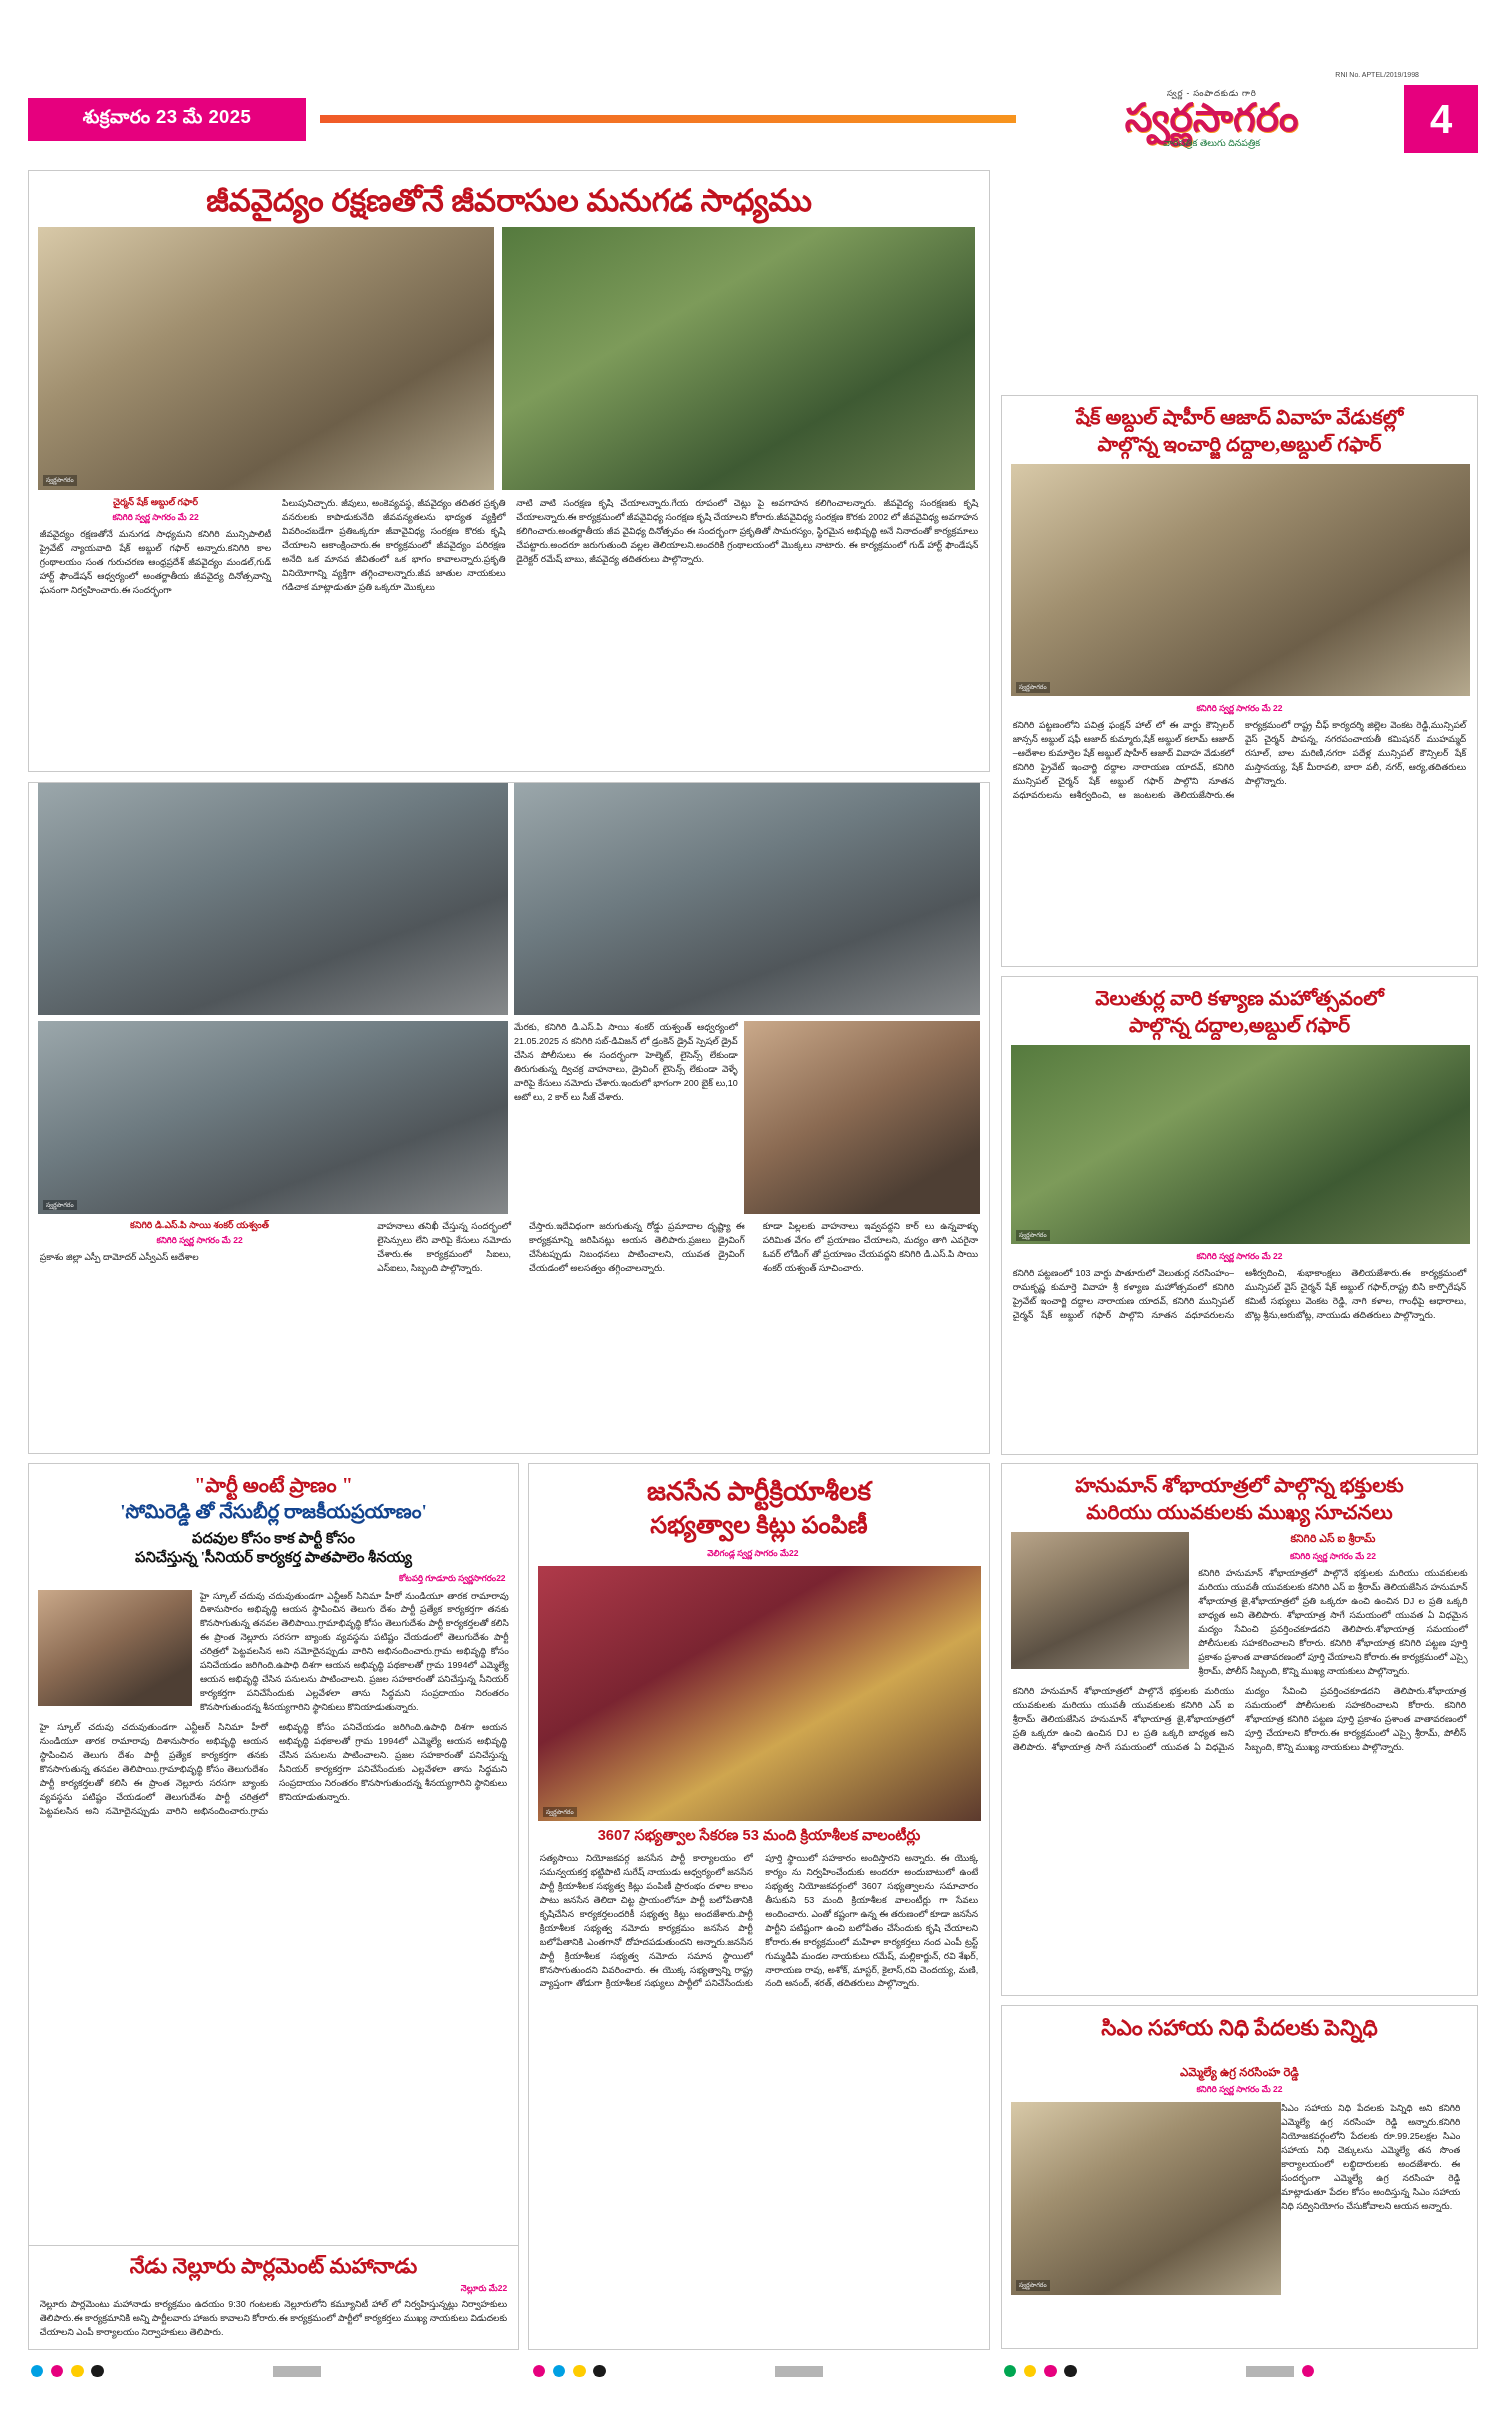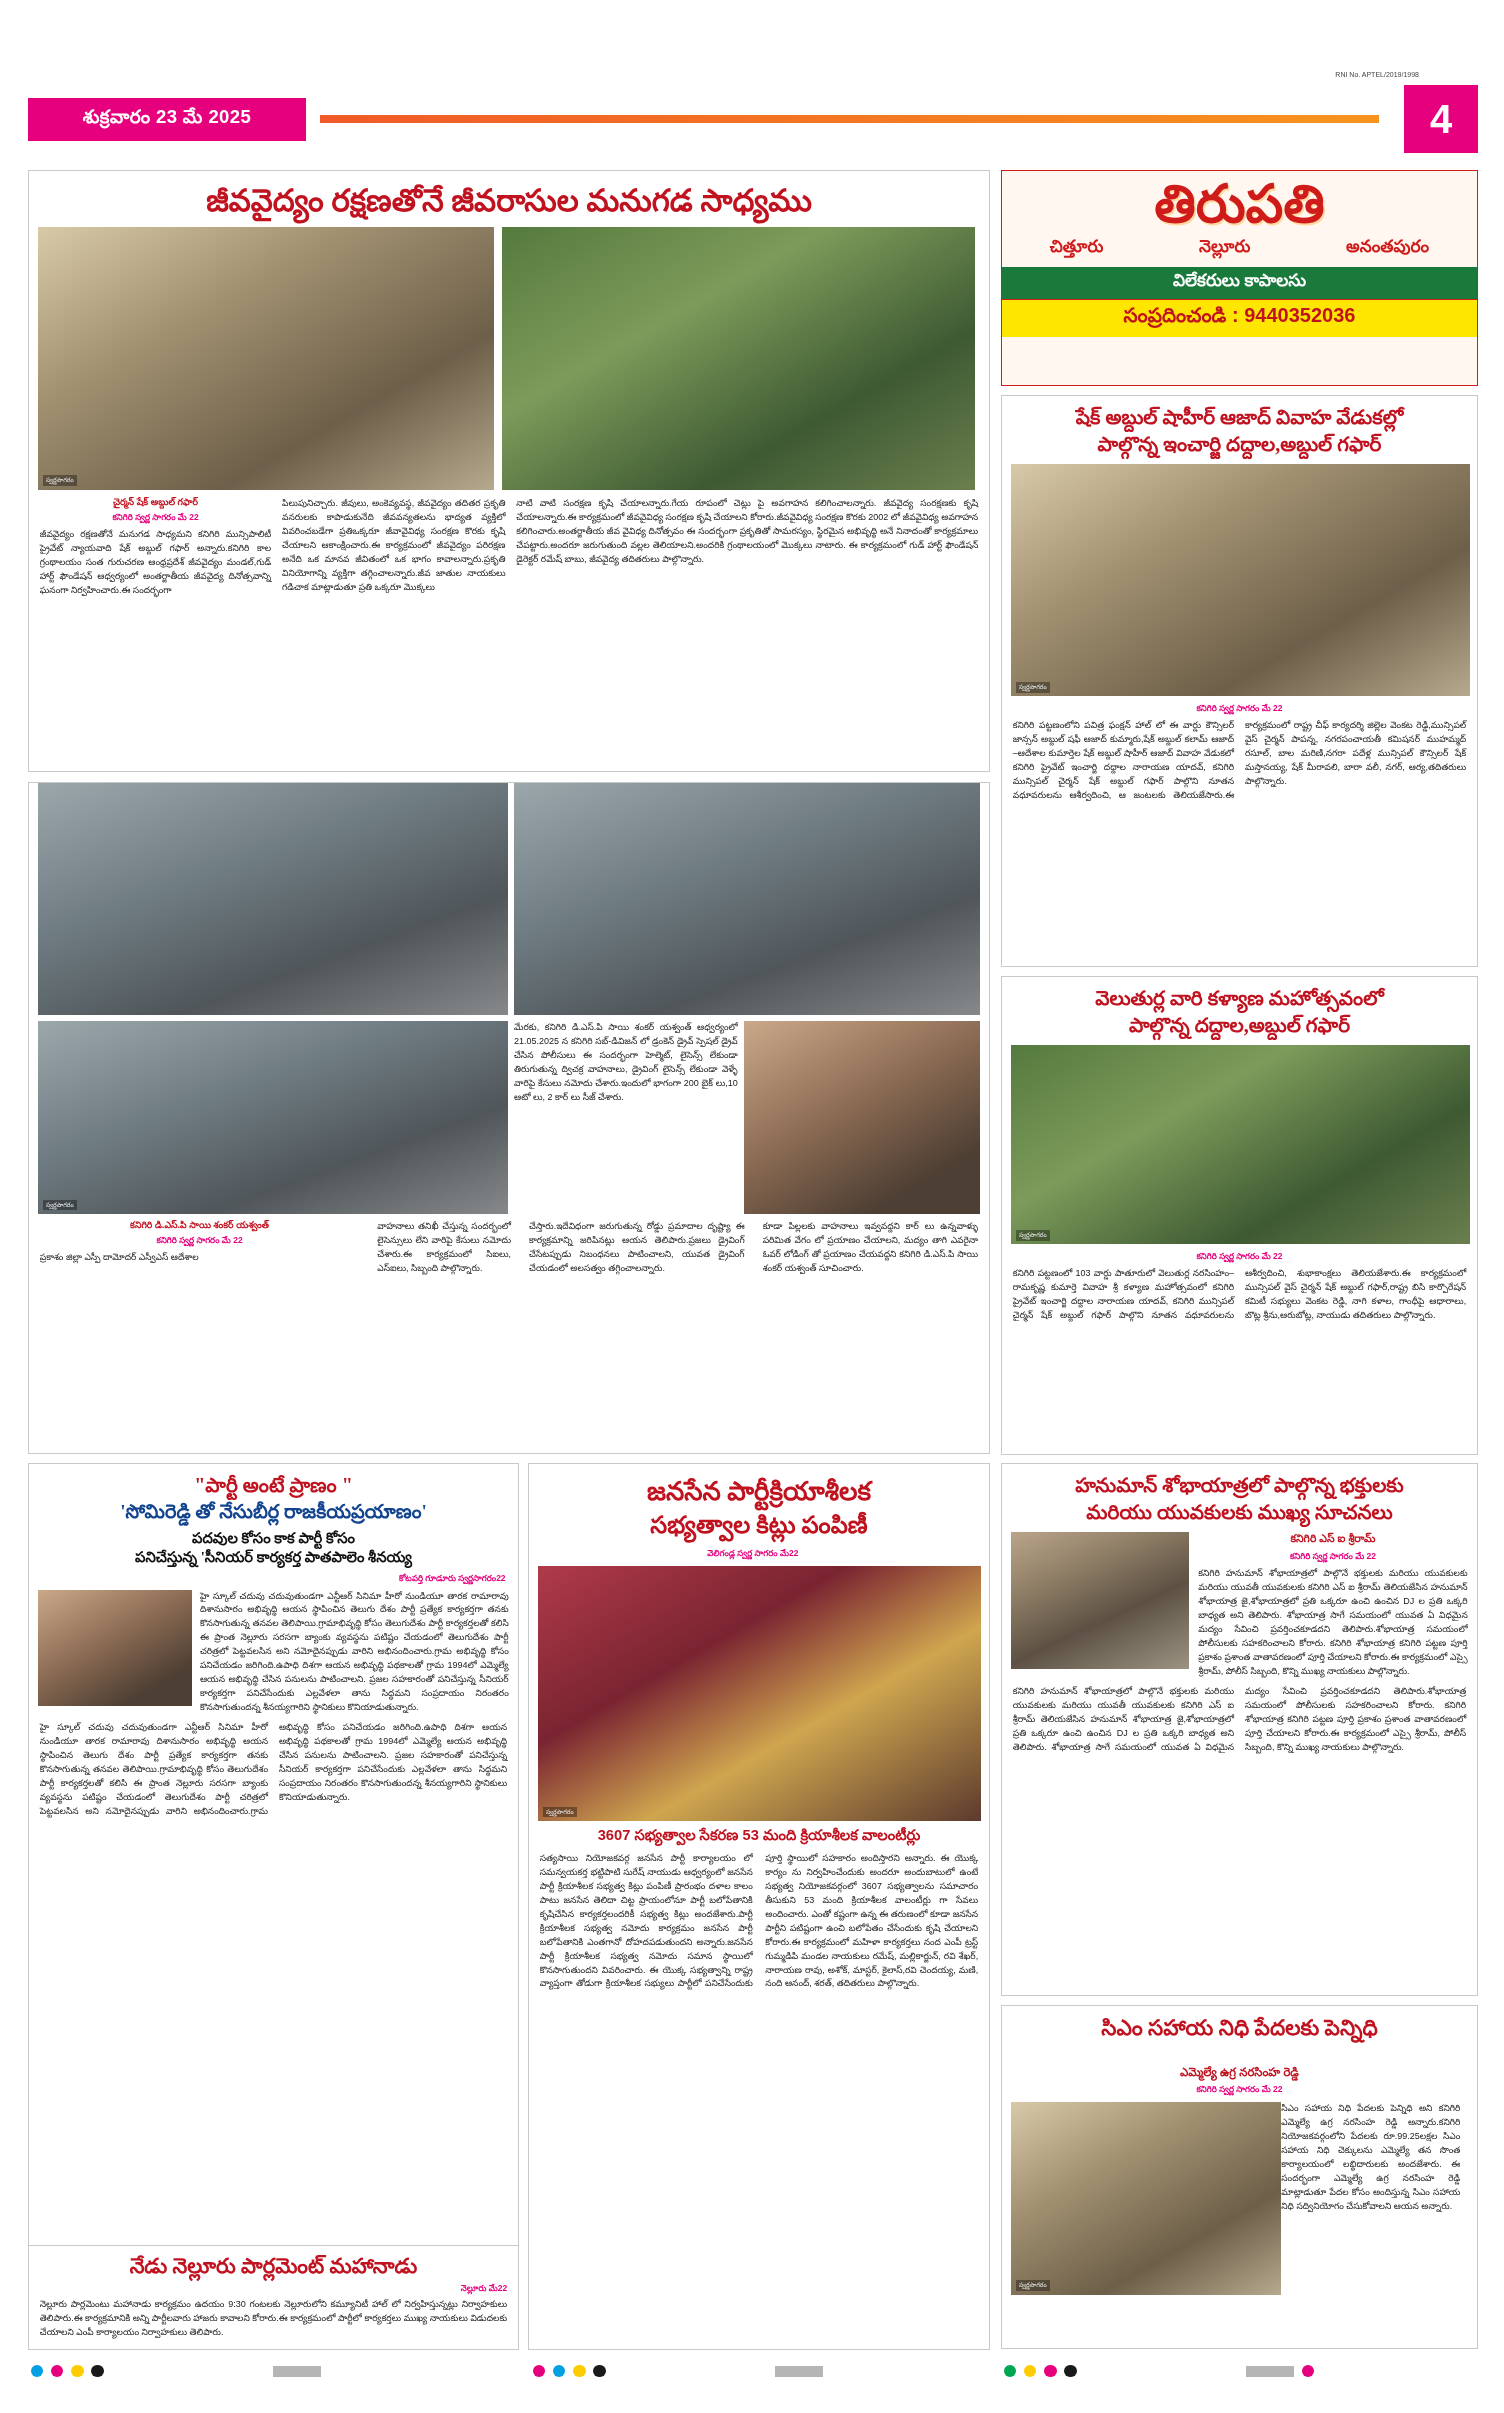--- a/index.html
+++ b/index.html
@@ -118,20 +118,25 @@
   }
 </style>
 </head>
 <body>
 
 <div class="page">
 
   <div class="masthead">
     <div class="date-badge">శుక్రవారం  23 మే 2025</div>
     <div class="mast-rule"></div>
+    <div class="logo-wrap">
+      <div class="logo-top">స్వర్ణ - సంపాదకుడు గారి</div>
+      <div class="logo-main">స్వర్ణసాగరం</div>
+      <div class="logo-sub">వారపత్రిక తెలుగు దినపత్రిక</div>
+    </div>
     <div class="page-num">4</div>
   </div>
   <div class="isn">RNI No. APTEL/2019/1998</div>
 
   <div class="frame" style="left:28px; top:170px; width:962px; height:602px;">
     <div class="hl" style="font-size:31px; margin:10.8px 7.7px 6.2px;">జీవవైద్యం రక్షణతోనే జీవరాసుల మనుగడ సాధ్యము</div>
 
     <div style="display:flex; gap:7.7px; padding:0 9.3px;">
       <div class="photo p-indoor" style="width:456px; height:263px;">
         <div class="watermark">స్వర్ణసాగరం</div>
@@ -201,33 +206,20 @@
     <div class="hl" style="font-size:24px; margin:1.5px 7.7px 7.7px;">సభ్యత్వాల కిట్లు పంపిణీ</div>
     <div class="byline" style="text-align:center; padding-right:12.4px;">వెలిగండ్ల స్వర్ణ సాగరం మే22</div>
 
     <div class="photo p-stage" style="margin:6.2px 9.3px 0; width:443px; height:255px;">
       <div class="watermark">స్వర్ణసాగరం</div>
     </div>
     <div class="cap" style="margin:6.2px 9.3px 4.6px; font-size:14.7px;text-align:center;">3607 సభ్యత్వాల సేకరణ 53 మంది క్రియాశీలక వాలంటీర్లు</div>
     <div class="tel" style="padding:0 10.8px; columns:2; column-gap:12.4px;">సత్యసాయి నియోజకవర్గ జనసేన పార్టీ కార్యాలయం లో సమన్వయకర్త భట్టిపాటి సురేష్ నాయుడు ఆధ్వర్యంలో జనసేన పార్టీ క్రియాశీలక సభ్యత్వ కిట్లు పంపిణీ ప్రారంభం దళాల కాలం పాటు జనసేన తెలిదా చిట్ట ప్రాయంలోనూ పార్టీ బలోపేతానికి కృషిచేసిన కార్యకర్తలందరికీ సభ్యత్వ కిట్లు అందజేశారు.పార్టీ క్రియాశీలక సభ్యత్వ నమోదు కార్యక్రమం జనసేన పార్టీ బలోపేతానికి ఎంతగానో దోహదపడుతుందని అన్నారు.జనసేన పార్టీ క్రియాశీలక సభ్యత్వ నమోదు సమాన స్థాయిలో కొనసాగుతుందని వివరించారు. ఈ యొక్క సభ్యత్వాన్ని రాష్ట్ర వ్యాప్తంగా తోడుగా క్రియాశీలక సభ్యులు పార్టీలో పనిచేసేందుకు పూర్తి స్థాయిలో సహకారం అందిస్తారని అన్నారు. ఈ యొక్క కార్యం ను నిర్వహించేందుకు అందరూ అందుబాటులో ఉంటే సభ్యత్వ నియోజకవర్గంలో 3607 సభ్యత్వాలను సమాచారం తీసుకుని 53 మంది క్రియాశీలక వాలంటీర్లు గా సేవలు అందించారు. ఎంతో కష్టంగా ఉన్న ఈ తరుణంలో కూడా జనసేన పార్టీని పటిష్టంగా ఉంచి బలోపేతం చేసేందుకు కృషి చేయాలని కోరారు.ఈ కార్యక్రమంలో మహిళా కార్యకర్తలు నంద ఎంపీ ట్రస్ట్ గుమ్మడిపి మండల నాయకులు రమేష్, మల్లికార్జున్, రవి శేఖర్, నారాయణ రావు, అశోక్, మాస్టర్, కైలాస్,రవి చెందయ్య, మణి, నంది ఆనంద్, శరత్, తదితరులు పాల్గొన్నారు.</div>
   </div>
 
-  <div class="ad" style="left:1001px; top:170px; width:477px; height:216px;">
-    <div class="ad-title">తిరుపతి</div>
-    <div class="ad-cities">
-      <span>చిత్తూరు</span>
-      <span>నెల్లూరు</span>
-      <span>అనంతపురం</span>
-    </div>
-    <div class="ad-band">విలేకరులు కాపాలసు</div>
-    <div class="ad-phone">
-      <span>సంప్రదించండి :</span>
-      <span>9440352036</span>
-    </div>
-  </div>
 
   <div class="frame" style="left:1001px; top:395px; width:477px; height:572px;">
     <div class="hl" style="font-size:20px; margin:9.3px 7.7px 1.5px;">షేక్ అబ్దుల్ షాహీర్ ఆజాద్ వివాహ వేడుకల్లో</div>
     <div class="hl" style="font-size:20px; margin:1.5px 7.7px 7.7px;">పాల్గొన్న ఇంచార్జి దద్దాల,అబ్దుల్ గఫార్</div>
     <div class="photo p-indoor" style="margin:0 9.3px; width:459px; height:232px;">
       <div class="watermark">స్వర్ణసాగరం</div>
     </div>
     <div class="byline" style="margin:6.2px 0 4.6px;">కనిగిరి స్వర్ణ సాగరం మే 22</div>
     <div class="tel" style="padding:0 10.8px; columns:2; column-gap:10.8px;">కనిగిరి పట్టణంలోని పవిత్ర ఫంక్షన్ హాల్ లో ఈ వార్డు కౌన్సిలర్ జాన్సన్ అబ్దుల్ షఫీ ఆజాద్ కుమ్మారు,షేక్ అబ్దుల్ కలామ్ ఆజాద్ –ఆదేశాల కుమార్తెల షేక్ అబ్దుల్ షాహీర్ ఆజాద్ వివాహ వేడుకలో కనిగిరి ప్రైవేట్ ఇంచార్జి దద్దాల నారాయణ యాదవ్, కనిగిరి మున్సిపల్ చైర్మన్ షేక్ అబ్దుల్ గఫార్ పాల్గొని నూతన వధూవరులను ఆశీర్వదించి, ఆ జంటలకు తెలియజేసారు.ఈ కార్యక్రమంలో రాష్ట్ర చీఫ్ కార్యదర్శి జిల్లెల వెంకట రెడ్డి,మున్సిపల్ వైస్ చైర్మన్ పాపన్న, నగరపంచాయతీ కమిషనర్ ముహమ్మద్ రసూల్, బాల మరిణి,నగరా పదేళ్ల మున్సిపల్ కౌన్సిలర్ షేక్ మస్తానయ్య, షేక్ మీరావలి, బారా వలీ, నగర్, ఆర్య,తదితరులు పాల్గొన్నారు.</div>
   </div>

